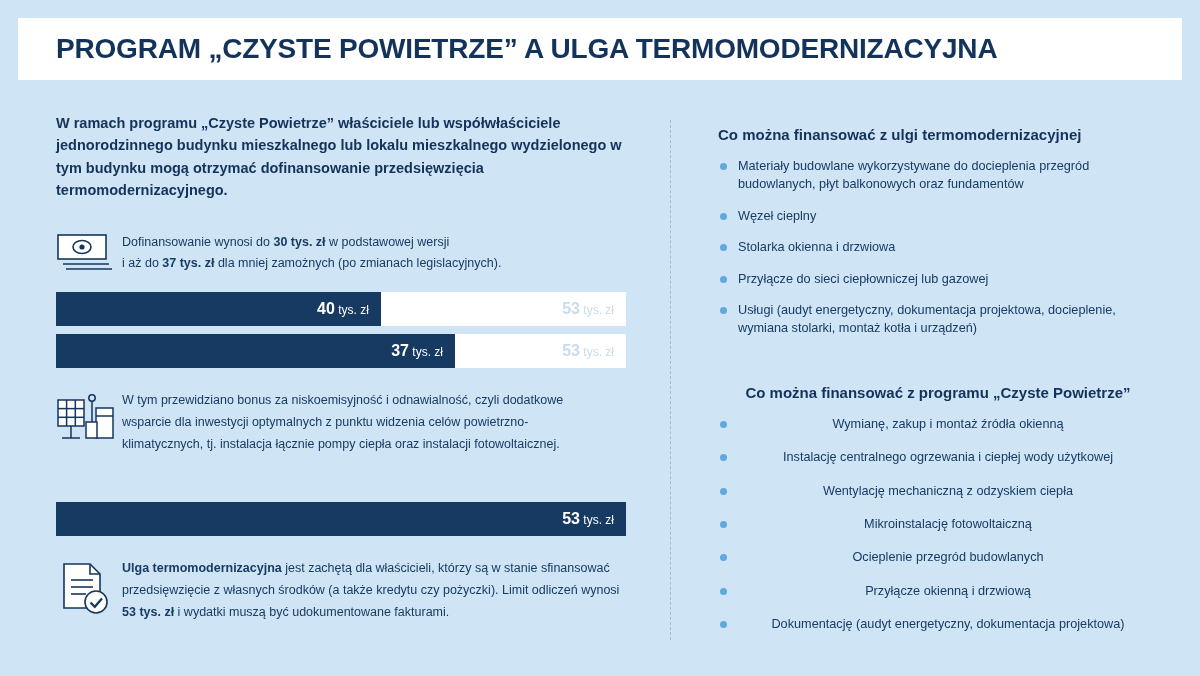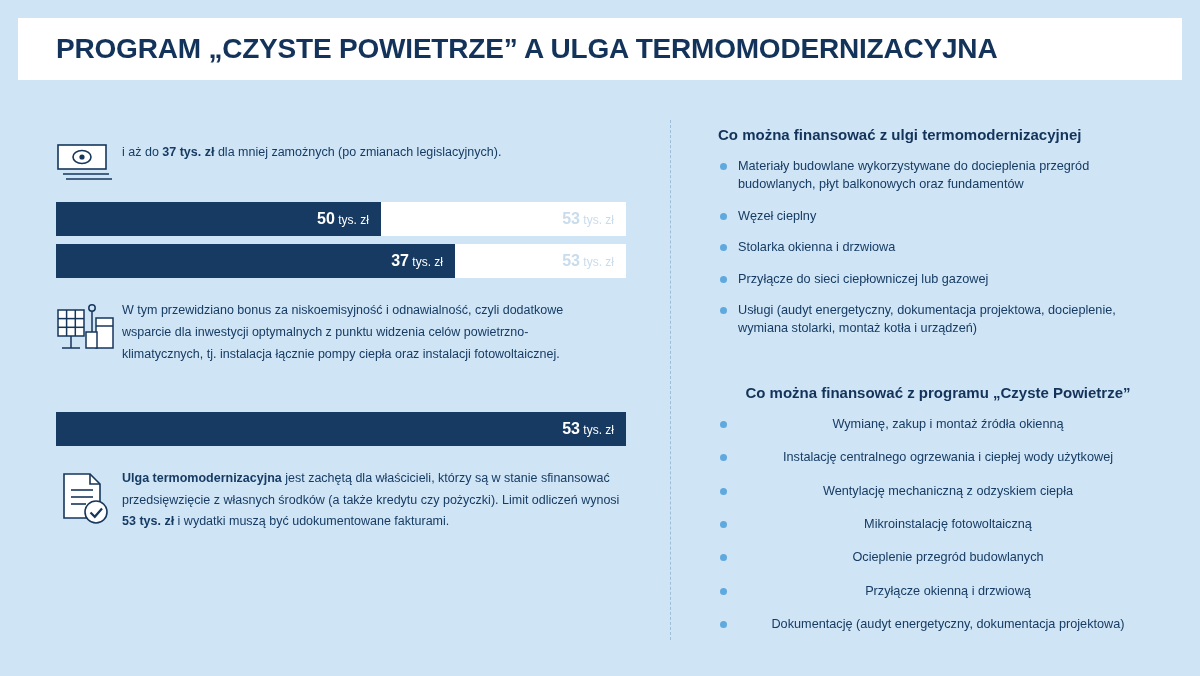--- a/index.html
+++ b/index.html
@@ -215,44 +215,48 @@
 
 <div class="page">
 
   <div class="header-band"></div>
   <div class="header-title">PROGRAM „CZYSTE POWIETRZE” A ULGA TERMOMODERNIZACYJNA</div>
 
   <div class="divider"></div>
 
   <div class="left-col">
 
+    <div class="intro">W ramach programu „Czyste Powietrze” właściciele lub współwłaściciele jednorodzinnego budynku mieszkalnego lub lokalu mieszkalnego wydzielonego w tym budynku mogą otrzymać dofinansowanie przedsięwzięcia termomodernizacyjnego.</div>
 
     <div class="money-row">
       <div class="icon-box">
         <svg width="56" height="42" viewBox="0 0 56 42" fill="none" stroke="#16365c" stroke-width="1.6">
           <rect x="2" y="3" width="48" height="24" fill="#ffffff"></rect>
           <ellipse cx="26" cy="15" rx="9" ry="6.5" fill="none"></ellipse>
           <circle cx="26" cy="15" r="2.6" fill="#16365c" stroke="none"></circle>
           <line x1="7" y1="32" x2="53" y2="32"></line>
           <line x1="10" y1="37" x2="56" y2="37"></line>
         </svg>
       </div>
       <div class="money-text">
         <div>
+          <span>Dofinansowanie wynosi do </span><b>30 tys. zł</b><span> w podstawowej wersji</span>
+        </div>
+        <div>
           <span>i aż do </span><b>37 tys. zł</b><span> dla mniej zamożnych (po zmianach legislacyjnych).</span>
         </div>
       </div>
     </div>
 
     <div class="bars">
 
       <div class="bar-track">
         <div class="bar-fill" style="width:57%"></div>
         <div class="bar-label" style="right:calc(43% + 12px)">
-          <span class="big">50</span>
+          <span class="big">40</span>
           <span>tys. zł</span>
         </div>
         <div class="bar-ghost">
           <span class="big">53</span>
           <span>tys. zł</span>
         </div>
       </div>
 
       <div class="bar-track">
         <div class="bar-fill" style="width:70%"></div>

